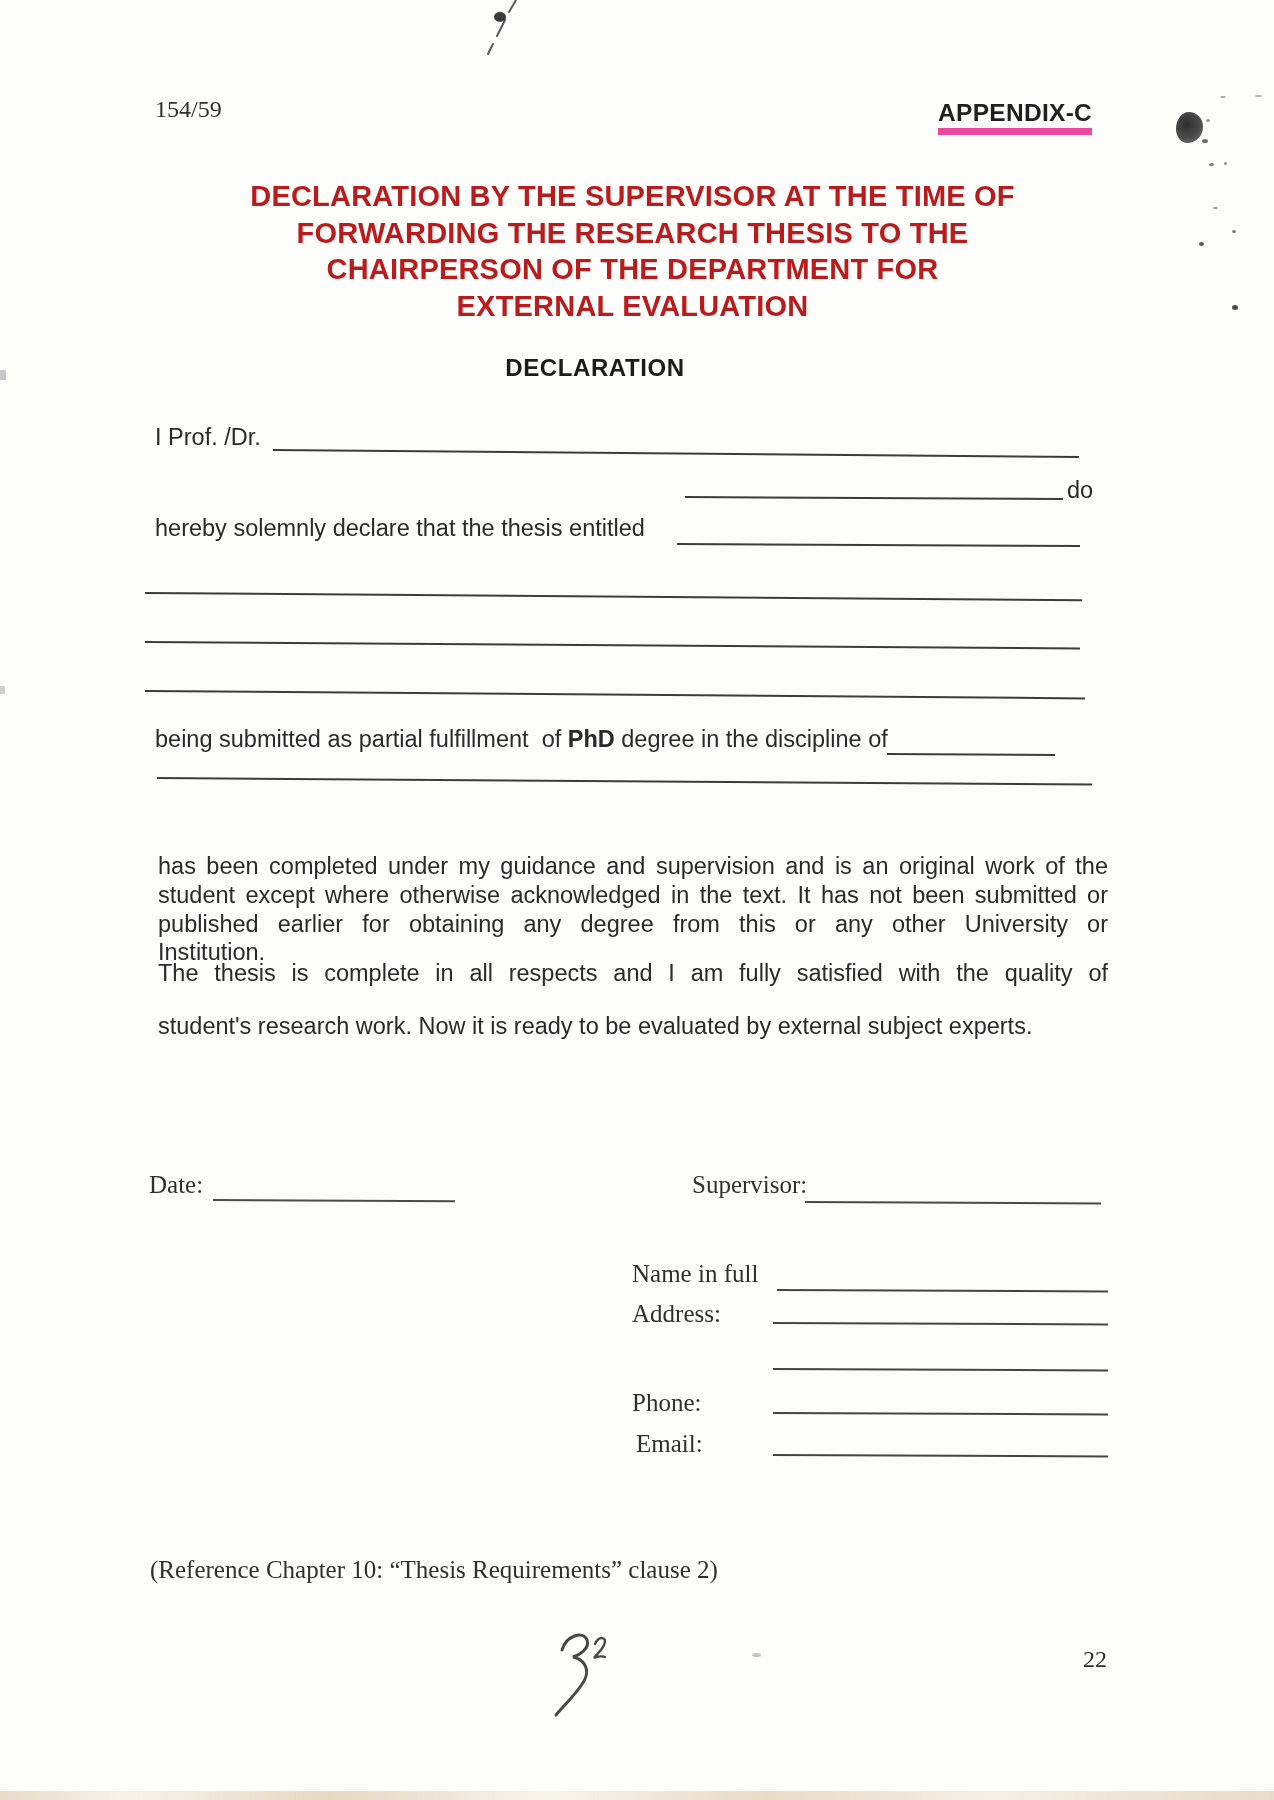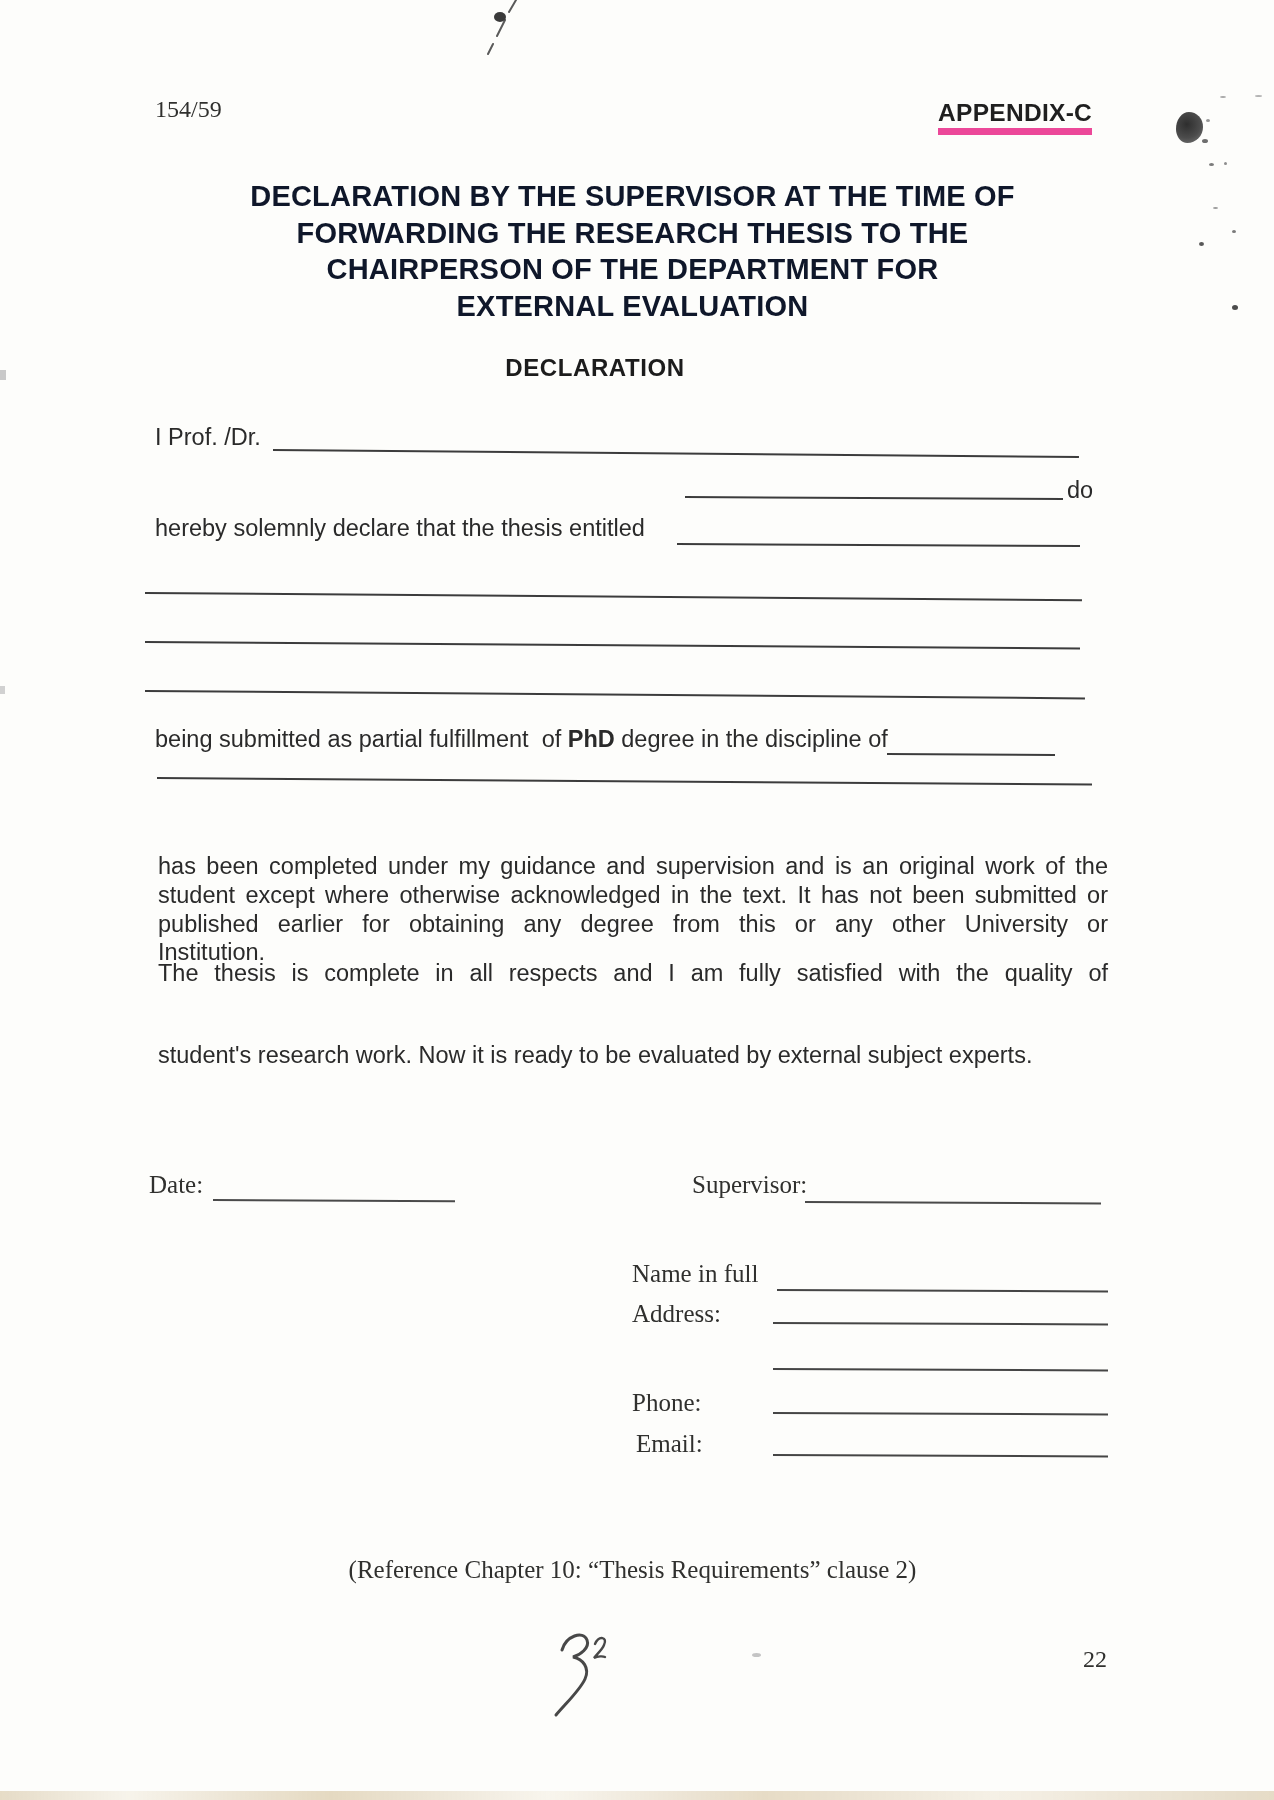--- a/index.html
+++ b/index.html
@@ -12,21 +12,21 @@
     font-family: "Liberation Sans", sans-serif;
     color: #272727;
   }
   .abs { position: absolute; line-height: 1.15; }
   .sans { font-family: "Liberation Sans", sans-serif; font-size: 23.5px; color: #2a2a2a; }
   .serif { font-family: "Liberation Serif", serif; font-size: 25px; color: #30302e; }
   .title-block {
     left: 150px; top: 178px; width: 965px;
     text-align: center;
     font-weight: bold; font-size: 29px; line-height: 36.5px;
-    color: #0f172a; letter-spacing: 0.2px;
+    color: #b91c1c; letter-spacing: 0.2px;
   }
   .appendix {
     font-weight: bold; font-size: 24.5px; color: #1f1f1f;
     border-bottom: 7px solid #ec4899; padding-bottom: 1px; letter-spacing: 0.3px;
   }
   .decl-heading {
     left: 150px; top: 354px; width: 890px; text-align: center;
     font-weight: bold; font-size: 24px; color: #1c1c1c; letter-spacing: 0.6px;
   }
   .rule {
@@ -112,42 +112,42 @@
   <div class="rule" style="left:157px; top:777px; width:935px; transform:rotate(0.4deg);"></div>
 
   <div class="abs sans para" style="left:158px; top:812px; line-height:28.8px;margin-top:40px;">
     <div class="jline">has been completed under my guidance and supervision and is an original work of the</div>
     <div class="jline">student except where otherwise acknowledged in the text. It has not been submitted or</div>
     <div class="jline">published earlier for obtaining any degree from this or any other University or</div>
     <div>Institution.</div>
   </div>
 
   <div class="abs sans para jline" style="left:158px; top:960px;">The thesis is complete in all respects and I am fully satisfied with the quality of</div>
-  <div class="abs sans para" style="left:158px; top:1013px;margin-top:29px;">student's research work. Now it is ready to be evaluated by external subject experts.</div>
+  <div class="abs sans para" style="left:158px; top:1013px;">student's research work. Now it is ready to be evaluated by external subject experts.</div>
 
   <div class="abs serif" style="left:149px; top:1171px;text-align:center;">Date:</div>
   <div class="rule" style="left:213px; top:1199px; width:242px; border-top-width:2px; border-top-color:#4a4a4a; transform:rotate(0.3deg);"></div>
 
   <div class="abs serif" style="left:692px; top:1171px;">Supervisor:</div>
   <div class="rule" style="left:805px; top:1201px; width:296px; border-top-width:2px; border-top-color:#4a4a4a; transform:rotate(0.3deg);"></div>
 
   <div class="abs serif" style="left:632px; top:1260px;">Name in full</div>
   <div class="rule" style="left:777px; top:1289px; width:331px; border-top-width:2px; border-top-color:#454545; transform:rotate(0.25deg);"></div>
 
   <div class="abs serif" style="left:632px; top:1300px;">Address:</div>
   <div class="rule" style="left:773px; top:1322px; width:335px; border-top-width:2px; border-top-color:#454545; transform:rotate(0.25deg);"></div>
   <div class="rule" style="left:773px; top:1368px; width:335px; border-top-width:2px; border-top-color:#454545; transform:rotate(0.25deg);"></div>
 
   <div class="abs serif" style="left:632px; top:1389px;">Phone:</div>
   <div class="rule" style="left:773px; top:1412px; width:335px; border-top-width:2px; border-top-color:#454545; transform:rotate(0.25deg);"></div>
 
   <div class="abs serif" style="left:636px; top:1430px;">Email:</div>
   <div class="rule" style="left:773px; top:1454px; width:335px; border-top-width:2px; border-top-color:#454545; transform:rotate(0.25deg);"></div>
 
-  <div class="abs serif" style="left:150px; top:1556px; width:965px; text-align:center;">(Reference Chapter 10: “Thesis Requirements” clause 2)</div>
+  <div class="abs serif" style="left:150px; top:1556px; width:965px; text-align:left;">(Reference Chapter 10: “Thesis Requirements” clause 2)</div>
 
   <svg class="abs" style="left:546px; top:1630px; width:68px; height:88px;" viewBox="0 0 68 88">
     <path d="M16,20 C20,6 37,0 41,10 C44,18 34,25 27,27 C37,29 44,38 39,49 C34,60 22,71 10,85" stroke="#2f2f2f" stroke-width="3" fill="none" stroke-linecap="round" opacity="0.88"></path>
     <path d="M49,14 C53,5 62,7 58,15 C56,20 51,24 48,28 C52,26 57,26 59,27" stroke="#2f2f2f" stroke-width="2.4" fill="none" stroke-linecap="round" opacity="0.88"></path>
   </svg>
 
   <div class="abs serif" style="left:1083px; top:1646px; font-size:24px;">22</div>
 
   <div class="bottom-edge"></div>
 

